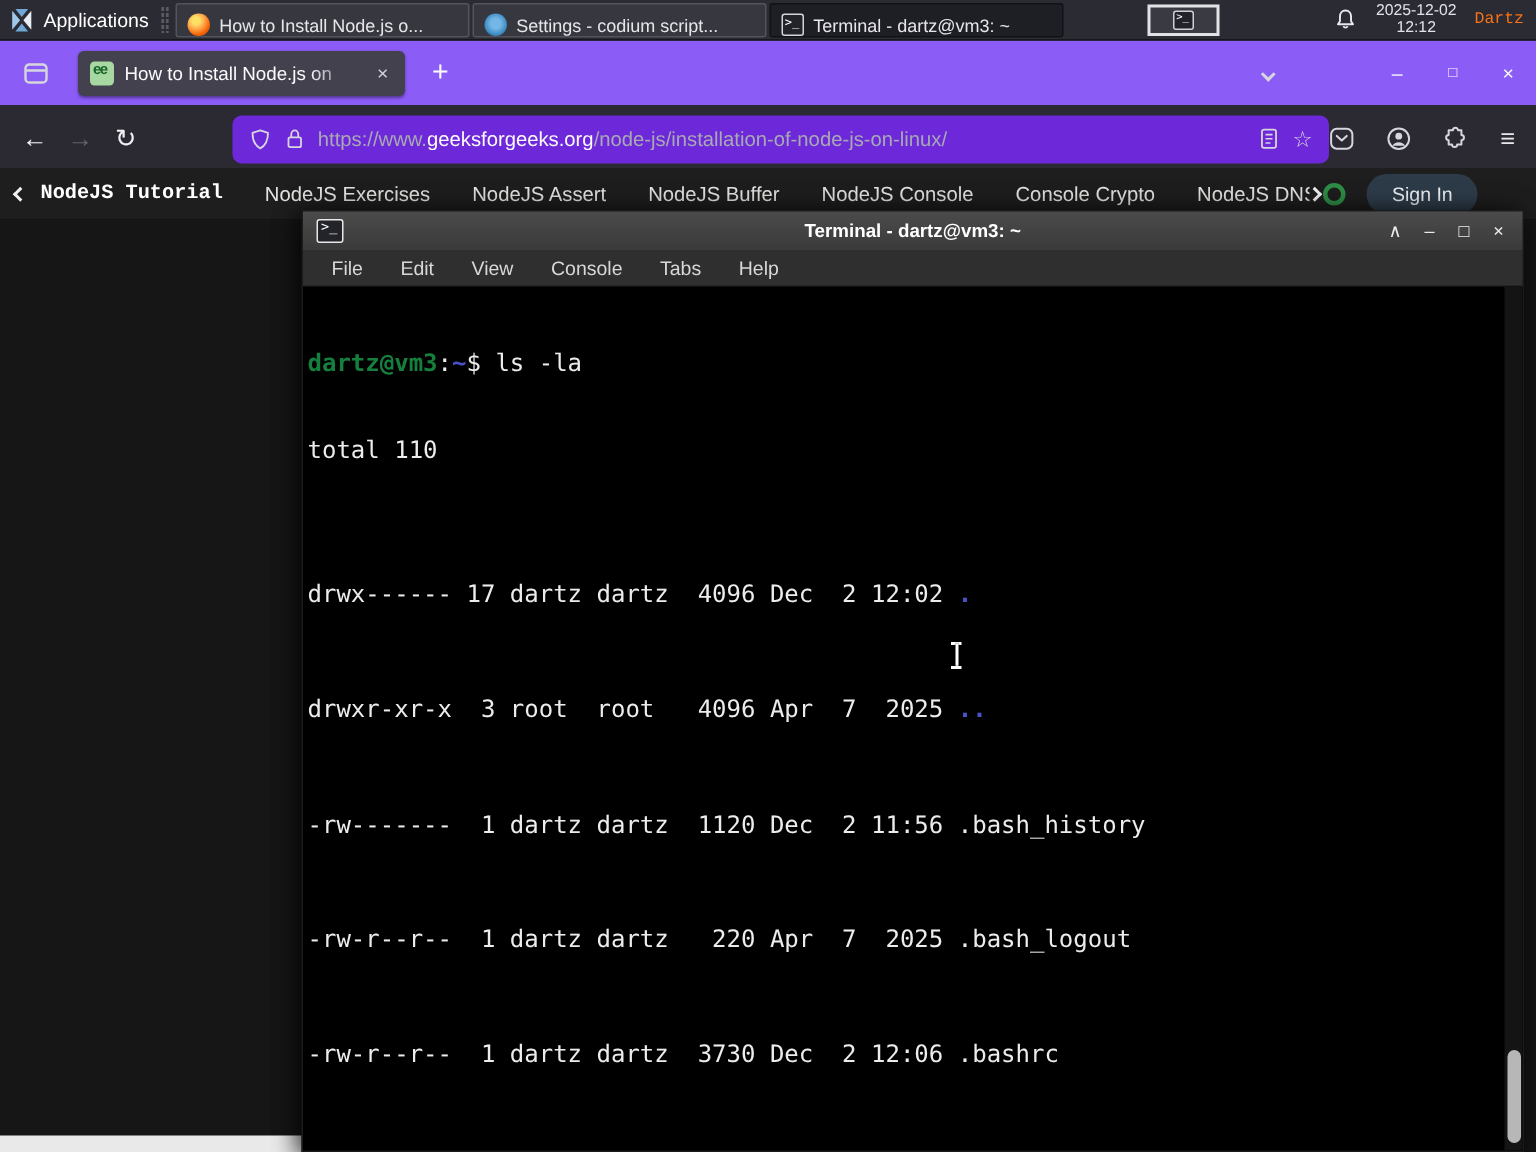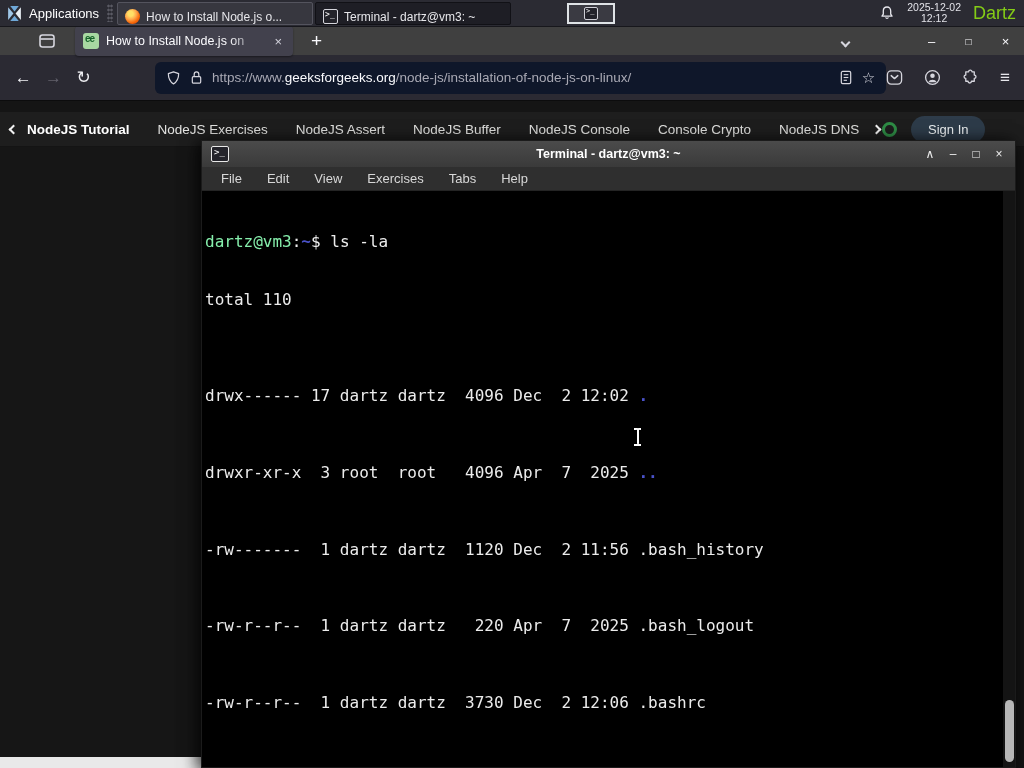--- a/index.html
+++ b/index.html
@@ -35,25 +35,25 @@
   .win-icon.firefox { background:radial-gradient(circle at 38% 32%, #ffe066 0 18%, #ffa94d 40%, #f76707 66%, #c23a0c 100%); }
   .win-icon.codium { background:radial-gradient(circle at 50% 45%, #74b7e6 0 30%, #2f7fb8 75%, #25618c 100%); }
   .win-icon.terminal { background:#23232a; border:1px solid #d5d5dc; border-radius:2px; }
   .win-icon.terminal::after { content:">_"; position:absolute; left:1px; top:0px; font-size:8px; color:#fff; font-family:"DejaVu Sans Mono",monospace; }
   .pager { margin-left:56px; width:48px; height:21px; border:2px solid #dfe3e6; background:#3a3a42; display:flex; align-items:center; justify-content:center; }
   .pager-mini { width:14px; height:13px; background:#22222a; border:1px solid #cfcfd6; border-radius:2px; position:relative; }
   .pager-mini::after { content:">_"; position:absolute; left:1px; top:-1px; font-size:7px; color:#fff; font-family:"DejaVu Sans Mono",monospace; }
   .tray { margin-left:auto; display:flex; align-items:center; gap:12px; padding-right:6px; }
   .bell-icon { width:16px; height:16px; }
   .clock { text-align:center; color:#e2e2e8; font-size:10.5px; line-height:11px; }
-  .tray-user { color:#84cc16; font-size:18px; padding-right:2px; }
+  .tray-user { color:#f97316; font-size:11px; padding-right:2px;font-family:Liberation Mono, monospace; }
 
   
   .ff { position:absolute; top:27px; left:0; width:1024px; height:741px; background:#151515; }
-  .tabbar { height:28px; background:#404040; display:flex; align-items:center;padding-left:23px; }
+  .tabbar { height:43px; background:#8b5cf6; display:flex; align-items:center; }
   .ffview-btn { margin-left:10px; width:28px; height:28px; display:flex; align-items:center; justify-content:center; border-radius:4px; }
   .tab {
     margin-left:14px; width:218px; height:30px; background:#42414d; border-radius:4px;
     display:flex; align-items:center; gap:7px; padding:0 8px; position:relative;
     box-shadow:0 1px 2px rgba(0,0,0,.4);
   }
   .favicon { width:16px; height:16px; border-radius:3px; background:#a8d8a2; position:relative; flex:0 0 16px; }
   .favicon::after{ content:"ee"; position:absolute; left:2px; top:0px; font-size:10px; font-weight:bold; color:#17642b; letter-spacing:-1px; }
   .tab-title { flex:1; font-size:12.5px; color:#fbfbfe; white-space:nowrap; overflow:hidden;
     -webkit-mask-image:linear-gradient(90deg,#000 78%,transparent 98%);
@@ -68,35 +68,35 @@
   .chev.right { transform:rotate(-135deg); border-color:#f1f1f1; border-width:2.5px; }
   .winctl { display:flex; align-items:center; }
   .winctl span { width:37px; text-align:center; color:#fbfbfe; font-size:13px; }
   .winctl .max-glyph { font-size:10px; }
 
   .navbar { height:46px; background:#2b2a33; display:flex; align-items:center; border-bottom:1px solid #0c0c0d; }
   .nav-ico { color:#f1f1f5; font-size:17px; width:34px; text-align:center; }
   .nav-ico.dim { color:#63626d; }
   .nav-ico.back { margin-left:8px; }
   .urlbar {
-    margin-left:56px; width:818px; height:32px; background:#0f172a; border-radius:6px;
+    margin-left:56px; width:818px; height:32px; background:#6d28d9; border-radius:6px;
     display:flex; align-items:center; gap:9px; padding:0 11px; font-size:13.5px;
   }
   .url-text { flex:1; white-space:nowrap; overflow:hidden; color:#a9a9b4; }
   .url-text .domain { color:#fbfbfe; }
   .url-star { color:#d6d6de; font-size:15px; }
   .nav-right { margin-left:auto; display:flex; align-items:center; gap:21px; padding-right:14px; }
   .hamburger { color:#e7e7ec; font-size:17px; font-weight:bold; }
 
   
   .page { position:absolute; top:85px; left:0; width:1024px; height:656px; background:#161616; overflow:hidden; }
   .site-nav { height:35px; background:#1e1e1e; border-bottom:1px solid #141414; display:flex; align-items:center; padding:0 10px; }
   .site-nav-links { display:flex; align-items:center; gap:28px; margin-left:10px; white-space:nowrap; overflow:hidden; width:846px; }
   .site-link { color:#e3e3e1; font-size:13.5px; }
-  .site-link:first-child { color:#ffffff; font-weight:bold; }
+  .site-link:first-child { color:#ffffff; font-weight:bold;font-family:Liberation Mono, monospace; }
   .gfg-ring { width:15px; height:15px; border:3px solid #2f8d46; border-radius:50%; margin-left:2px; flex:0 0 15px; }
   .signin-btn { margin-left:14px; background:#2e3c4a; color:#eef2f4; font-size:13px; padding:6px 17px; border-radius:16px; white-space:nowrap; }
   .page-light { position:absolute; left:0; bottom:0; width:201px; height:11px; background:#e9e9e9; }
 
   
   .term { position:absolute; left:201px; top:140px; width:815px; height:628px; z-index:20;
     box-shadow:-4px 0 14px rgba(0,0,0,.55), 0 6px 18px rgba(0,0,0,.55);
     border:1px solid #1b1b1b; }
   .term-title { height:26px; background:linear-gradient(#4b4b4b,#3a3a3a); display:flex; align-items:center; padding:0 9px; position:relative; }
   .term-app-icon { width:18px; height:16px; background:#23232a; border:1px solid #e8e8e8; border-radius:2px; position:relative; }
@@ -104,21 +104,21 @@
   .term-title-text { position:absolute; left:0; right:0; text-align:center; font-size:12.5px; font-weight:bold; color:#ffffff; }
   .term-ctl { margin-left:auto; display:flex; align-items:center; gap:9px; z-index:2; }
   .term-ctl span { color:#ececec; font-size:12px; width:14px; text-align:center; }
   .term-menu { height:24px; background:#2f2f2f; border-bottom:1px solid #242424; display:flex; align-items:center; gap:25px; padding:0 19px; }
   .term-menu span { color:#d8d8d8; font-size:13px;text-align:center; }
   .term-body {
     position:absolute; top:50px; left:0; right:0; bottom:0; background:#000;
     font-family:"DejaVu Sans Mono", monospace; font-size:16px; line-height:19.2px;
     color:#ececec; white-space:pre; overflow:hidden; padding:3px 14px 0 3px;
   }
-  .t-user { color:#86efac; font-weight:normal; }
+  .t-user { color:#15803d; font-weight:bold; }
   .t-path { color:#4a52c9; font-weight:bold; }
   .t-dir  { color:#4a52c9; font-weight:bold; }
   .term-scrolltrack { position:absolute; right:0; top:0; bottom:0; width:12px; background:#141414; }
   .term-scrollthumb { position:absolute; right:1.5px; bottom:5px; width:9px; height:62px; background:#b7b7b7; border-radius:5px; }
 
   
   .ibeam { position:absolute; left:632px; top:428px; width:11px; height:18px; z-index:99; }
   .ibeam .stem { position:absolute; left:5px; top:1px; width:1.6px; height:16px; background:#fff; box-shadow:0 0 1px #000; }
   .ibeam .cap { position:absolute; width:7px; height:1.6px; background:#fff; left:2px; box-shadow:0 0 1px #000; }
   .ibeam .cap.b { bottom:0; }
@@ -140,20 +140,24 @@
     <span>Applications</span>
   </div>
   <div class="panel-grip"></div>
 
   <div class="win-btns">
   <div class="win-btn">
     <span class="win-icon firefox"></span>
     <span class="win-label">How to Install Node.js o...</span>
   </div>
 
+  <div class="win-btn">
+    <span class="win-icon codium"></span>
+    <span class="win-label">Settings - codium script...</span>
+  </div>
 
   <div class="win-btn active">
     <span class="win-icon terminal"></span>
     <span class="win-label">Terminal - dartz@vm3: ~</span>
   </div>
 </div>
 
   <div class="pager">
     <div class="pager-mini"></div>
   </div>
@@ -280,21 +284,21 @@
     </span>
   </div>
 
   <div class="term-menu">
   <span>File</span>
 
   <span>Edit</span>
 
   <span>View</span>
 
-  <span>Exercises</span>
+  <span>Console</span>
 
   <span>Tabs</span>
 
   <span>Help</span>
 </div>
 
   <div class="term-body">
     <div class="term-line"><span class="t-user">dartz@vm3</span><span>:</span><span class="t-path">~</span><span>$ ls -la</span></div>
     <div class="term-line">total 110</div>
     <div>

